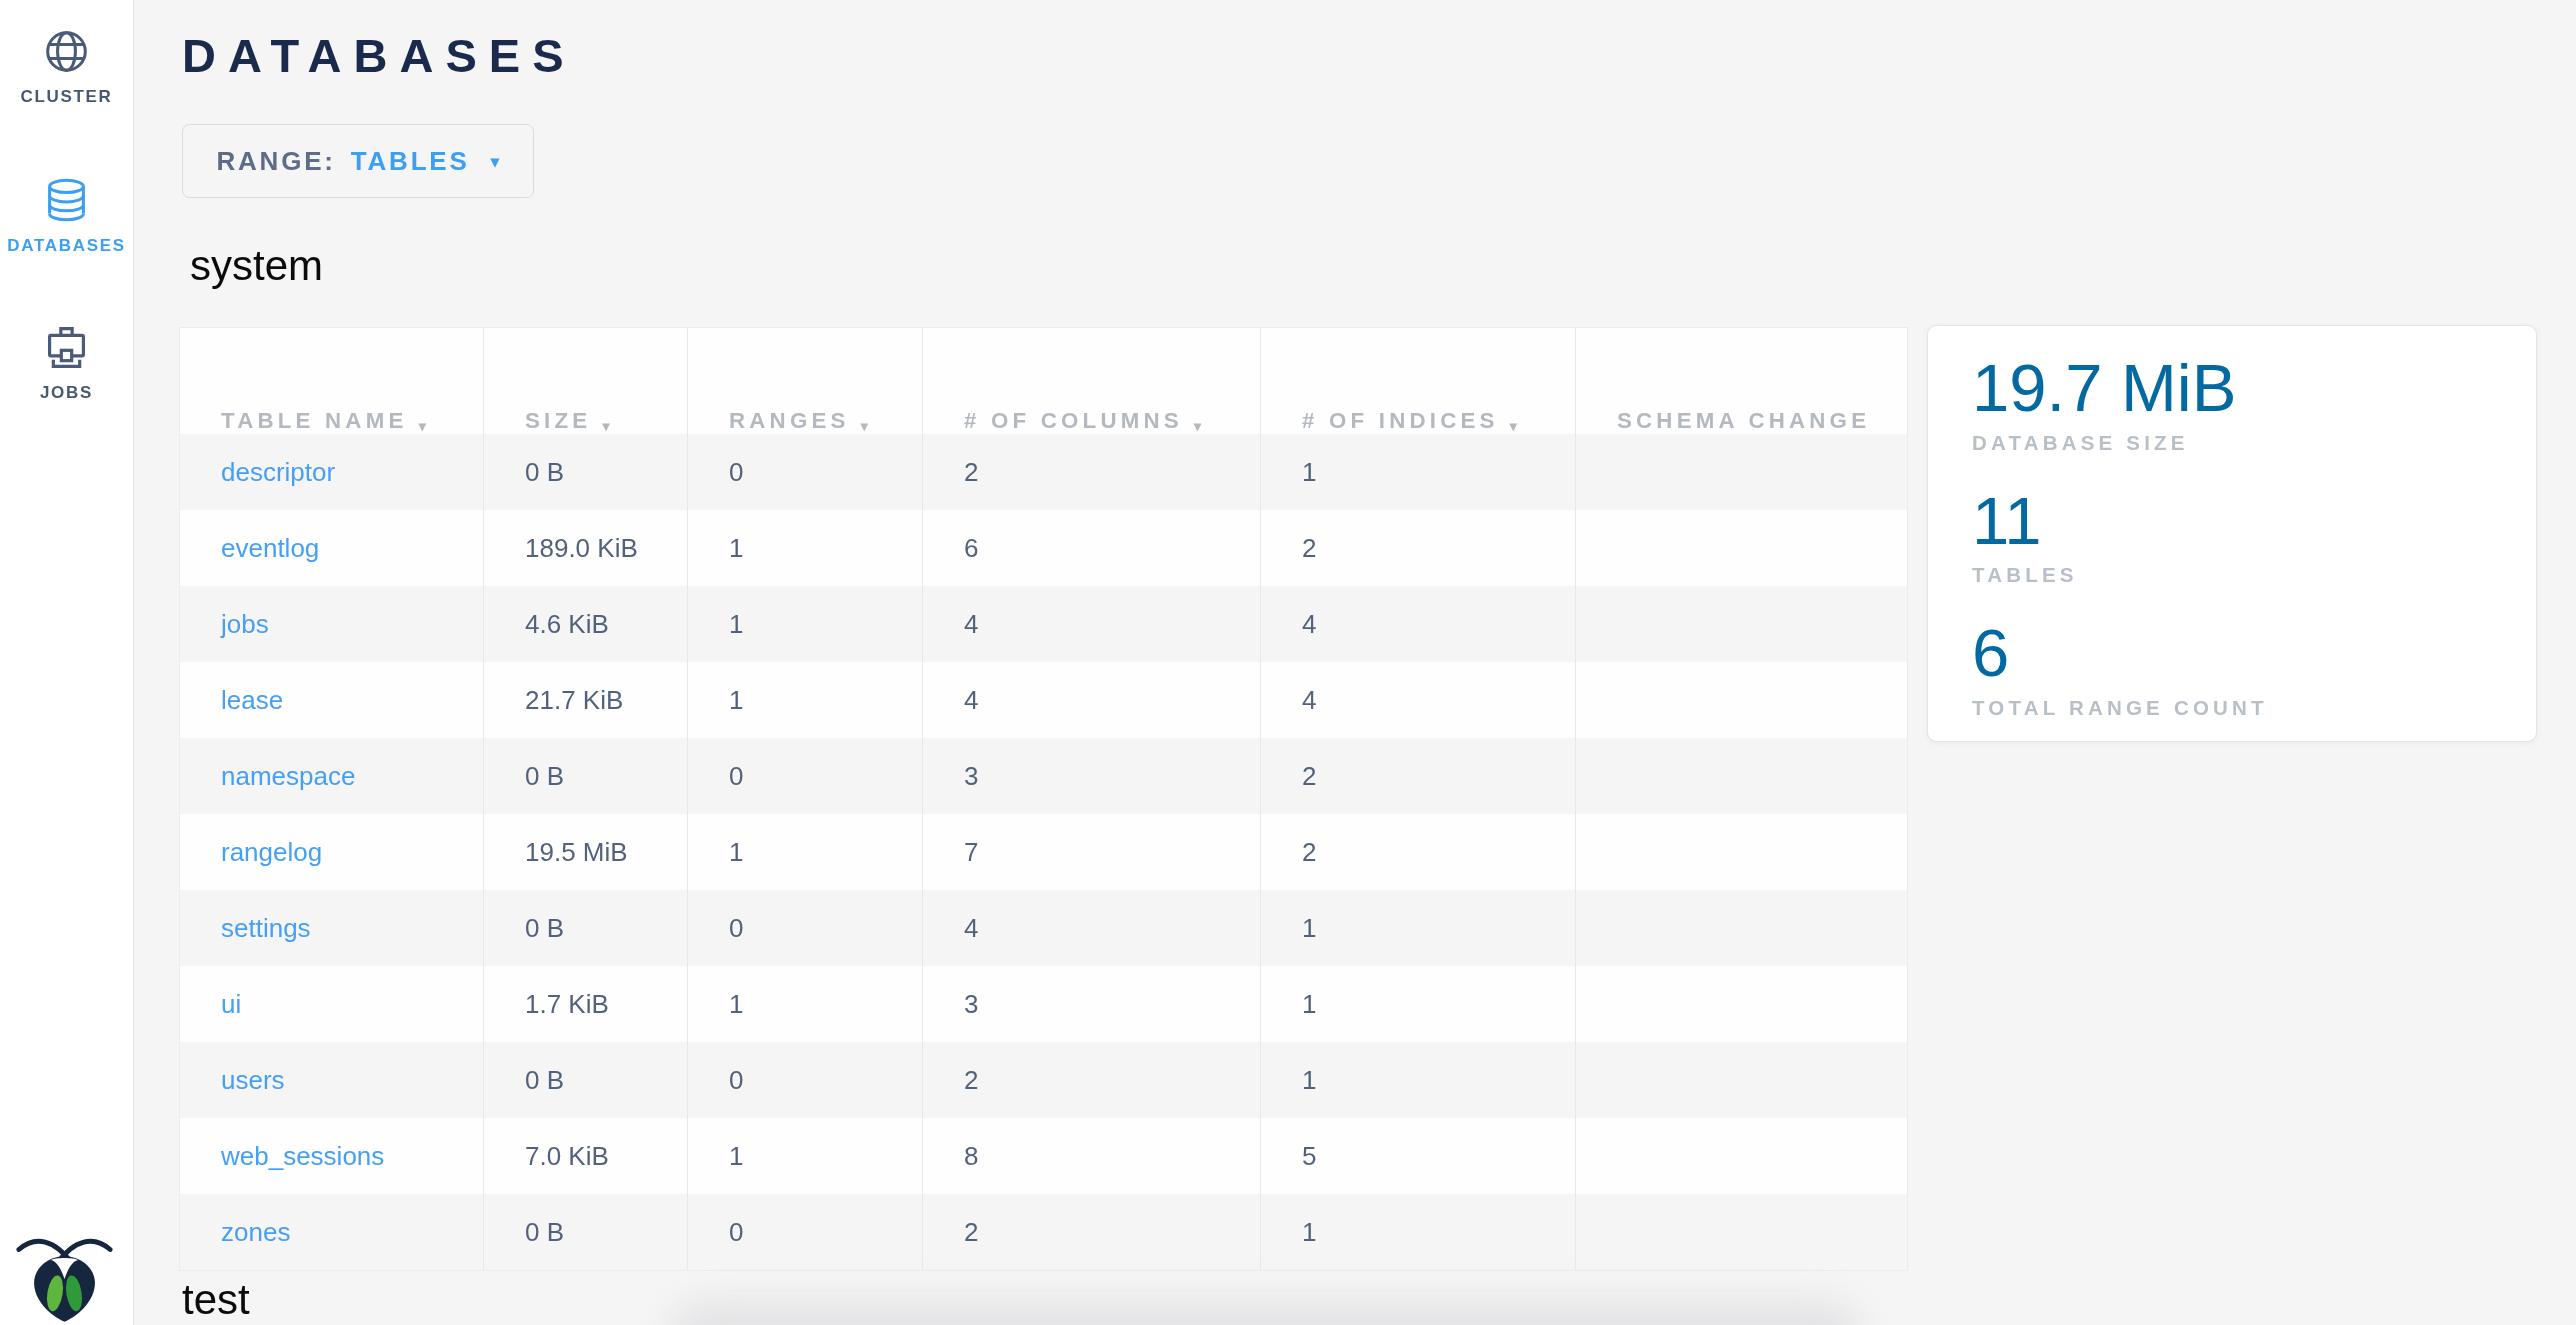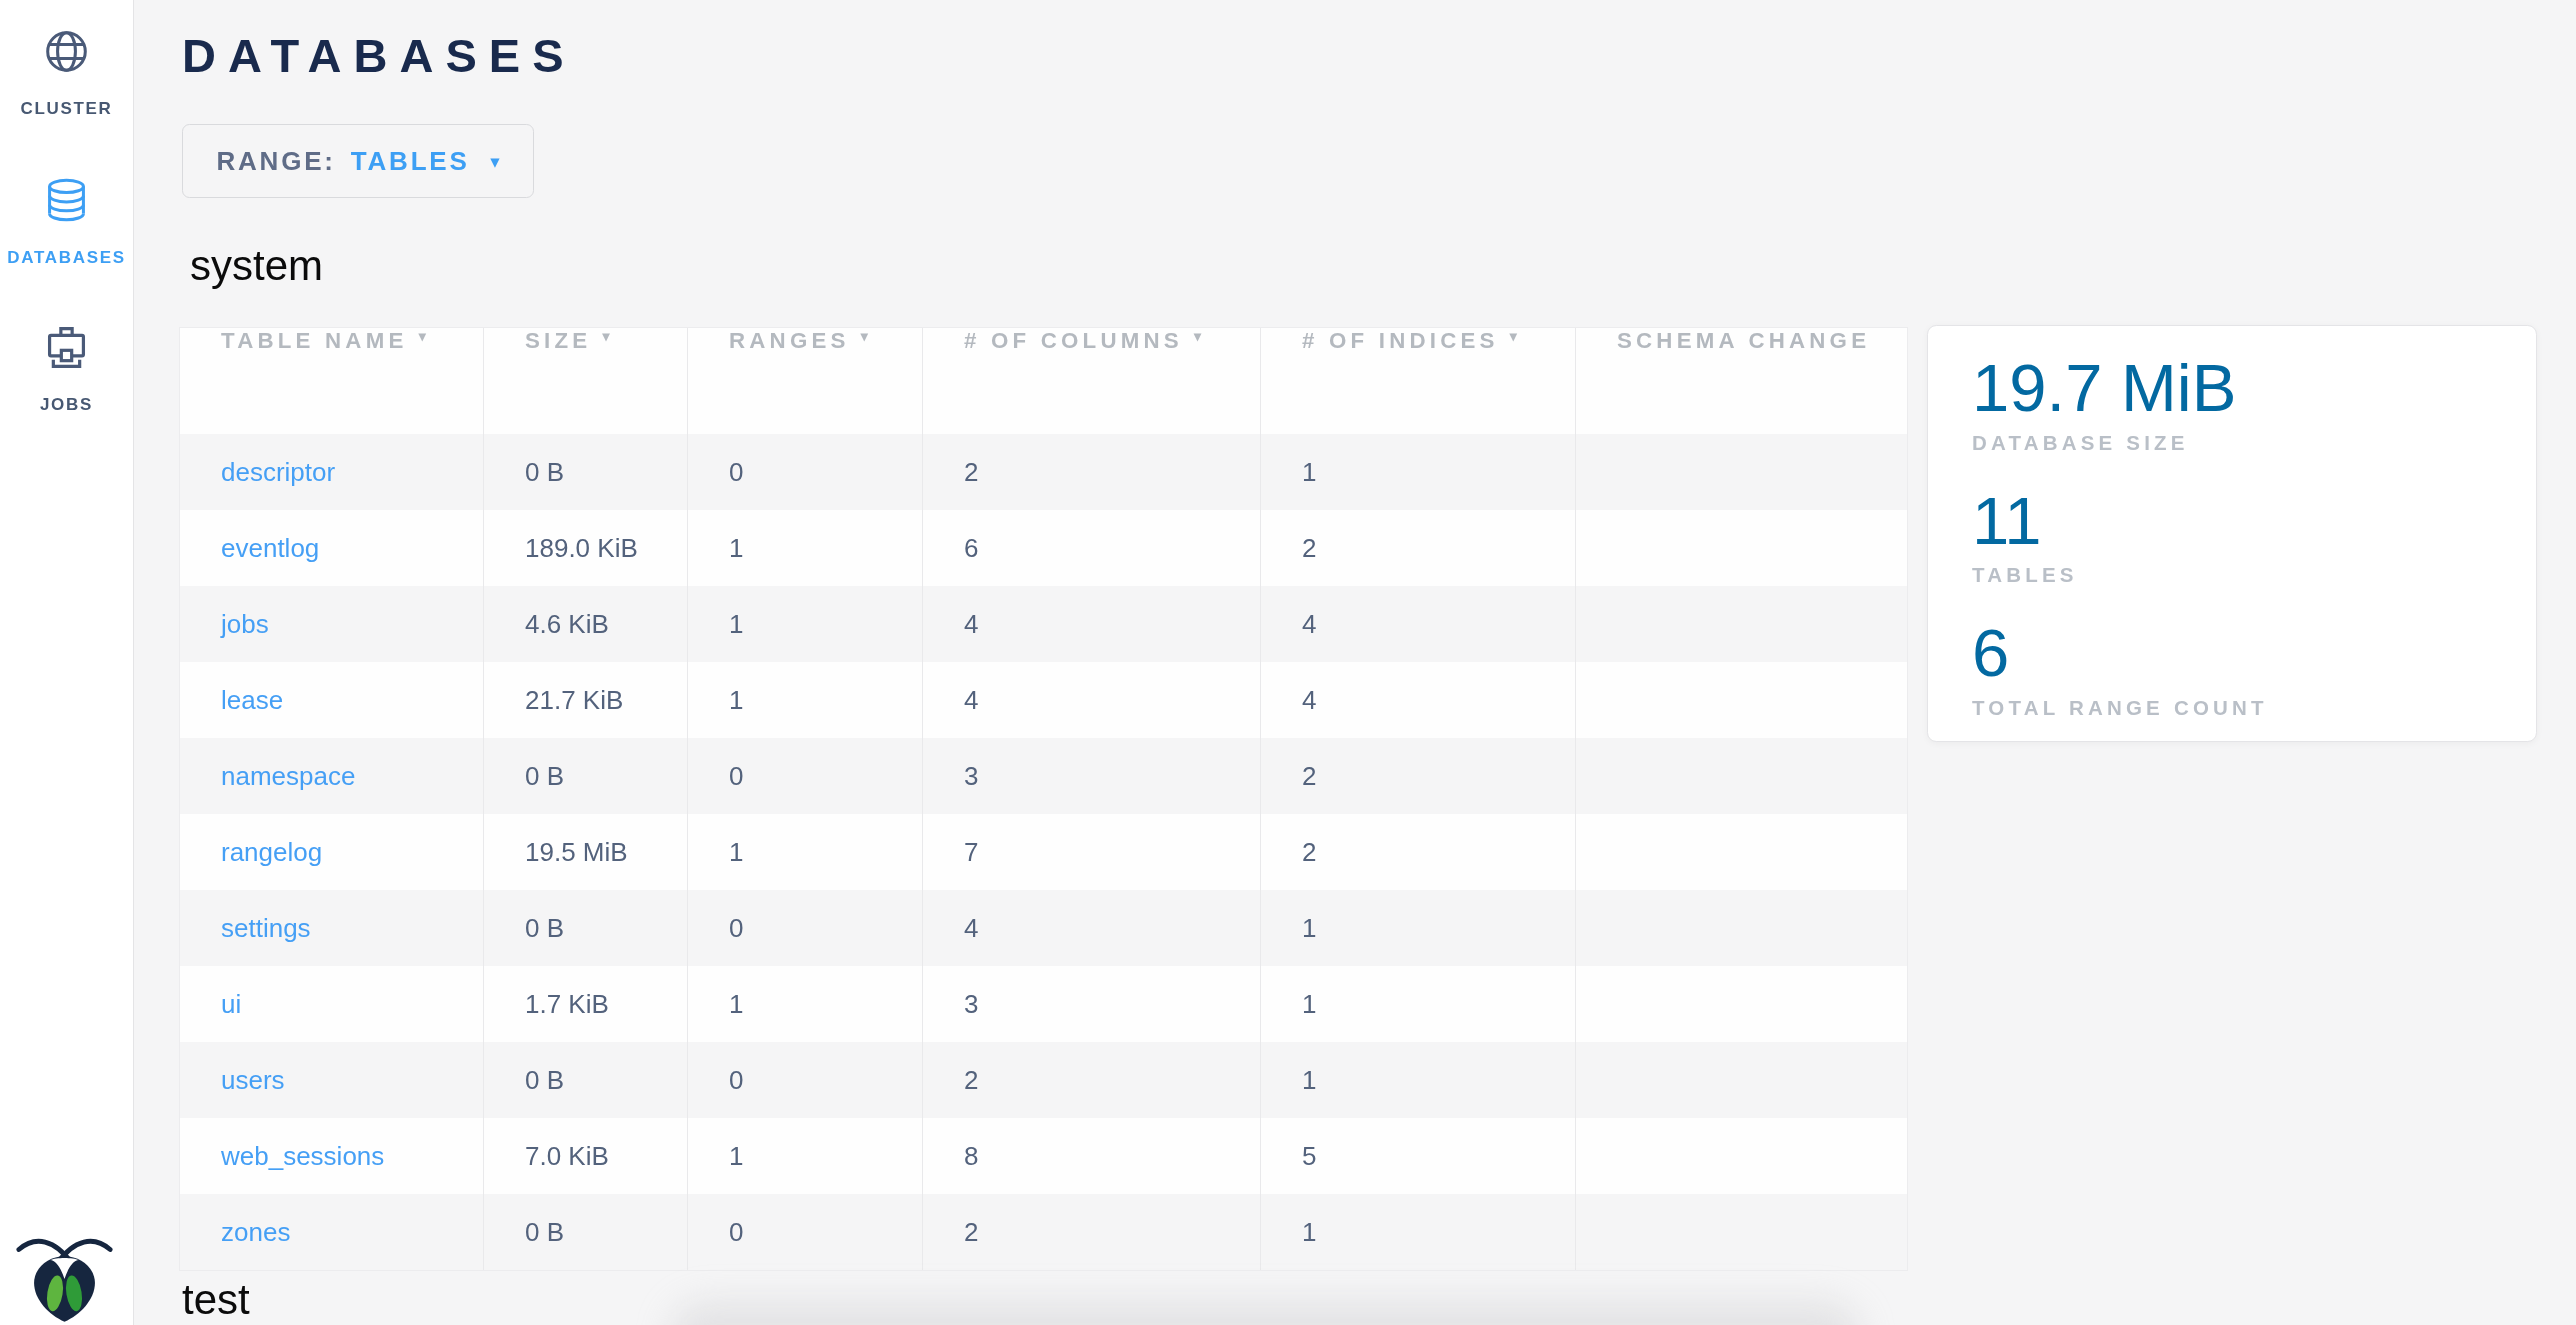--- a/index.html
+++ b/index.html
@@ -15,21 +15,20 @@
   .sidebar {
     position: absolute; left: 0; top: 0;
     width: 133px; height: 1325px;
     background: #ffffff;
     border-right: 1.9px solid #e4e4e6;
   }
   .nav-item {
     position: absolute; left: 0; width: 133px;
     display: flex; flex-direction: column; align-items: center;
     cursor: pointer;
-    gap: 12px;
   }
   .nav-cluster   { top: 28px; }
   .nav-databases { top: 177px; }
   .nav-jobs      { top: 324px; }
   .nav-icon { width: 47px; height: 47px; }
   .nav-label {
     margin-top: 12px;
     font-size: 17px; font-weight: 700;
     letter-spacing: 1.7px;
     color: #475872;
@@ -76,21 +75,21 @@
     background: #fefefe;
     border: 0.9px solid #ececee;
     box-sizing: content-box;
   }
   .tbl-header, .tbl-row {
     display: grid;
     grid-template-columns: 304px 204px 235px 338px 315px 332px;
   }
   .tbl-header { height: 106px; background: #fefefe; }
   .tbl-header .cell {
-    display: flex; align-items: flex-start;
+    display: flex; align-items: flex-end;
     padding-left: 41px; box-sizing: border-box;
     font-size: 22.3px; font-weight: 600;
     letter-spacing: 4.2px;
     color: #b4b9bf;
     border-right: 1.9px solid #e9e9eb;
     white-space: nowrap;
   }
   .tbl-header .cell:last-child { border-right: none; }
   .tbl-header .cell.sortable { cursor: pointer; }
   .sort-arrow { font-size: 14px; margin-left: 11.2px; color: #b4b9bf; }

